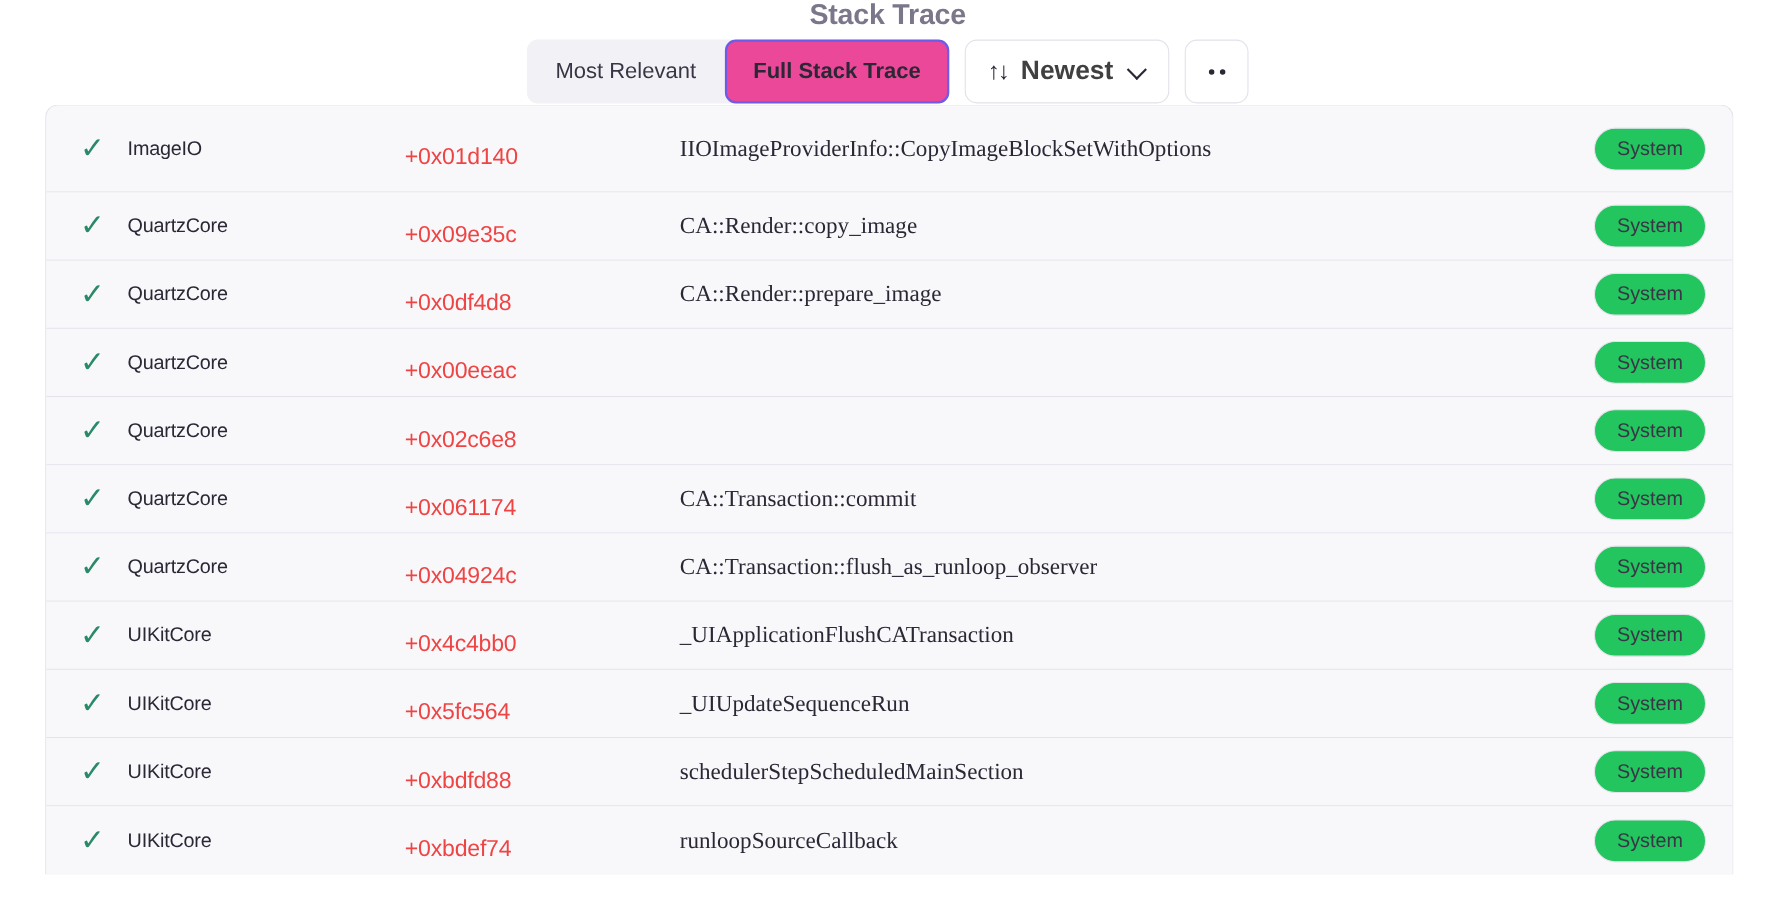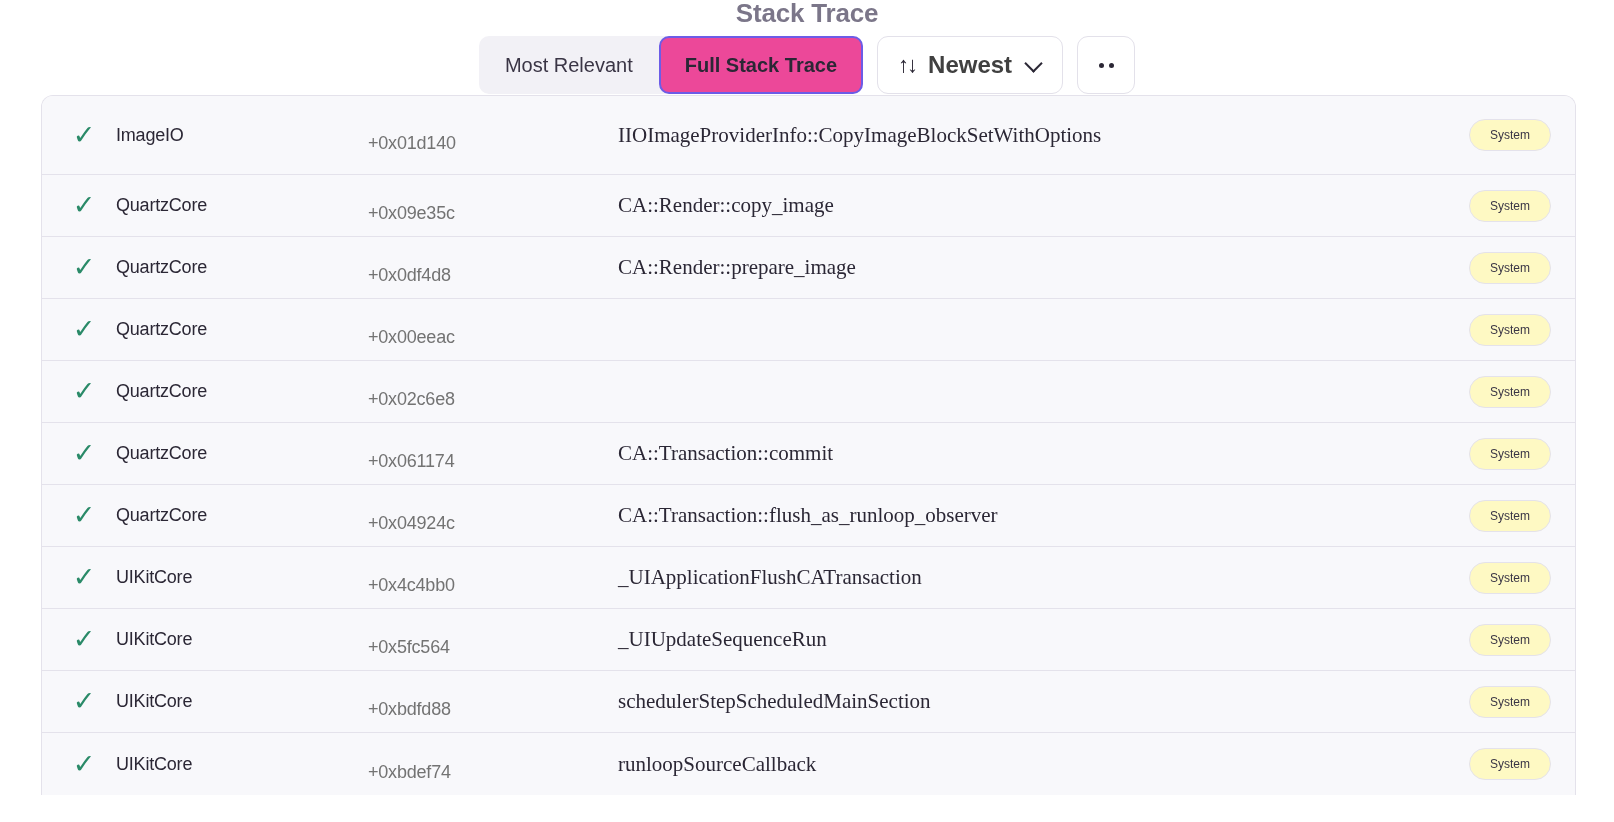--- a/index.html
+++ b/index.html
@@ -179,46 +179,46 @@
   .pkg {
     flex: 0 0 271px;
     padding-left: 19px;
     font-size: 18px;
     color: #2b2735;
     letter-spacing: -0.2px;
   }
 
   .offset {
     flex: 0 0 250px;
-    font-size: 18px;
-    color: #737373;
+    font-size: 21px;
+    color: #ef4444;
     font-family: "Liberation Sans", sans-serif;
     letter-spacing: -0.2px;
     margin-top: 16px;
   }
 
   .func {
     flex: 1 1 auto;
     font-size: 21px;
     color: #2b2735;
     font-family: Liberation Serif, serif;
     line-height: 1.44;
     word-break: break-all;
     padding-right: 20px;
     max-width: 712px;
   }
 
   .badge {
     flex: 0 0 auto;
     margin-left: auto;
-    background: #fef9c3;
+    background: #22c55e;
     border: 1.5px solid #e4e2eb;
     border-radius: 999px;
     padding: 8px 20px;
-    font-size: 12px;
+    font-size: 18px;
     color: #3a3545;
     white-space: nowrap;
   }
 </style>
 </head>
 <body>
 
 <div class="page">
 
   <div class="header">

